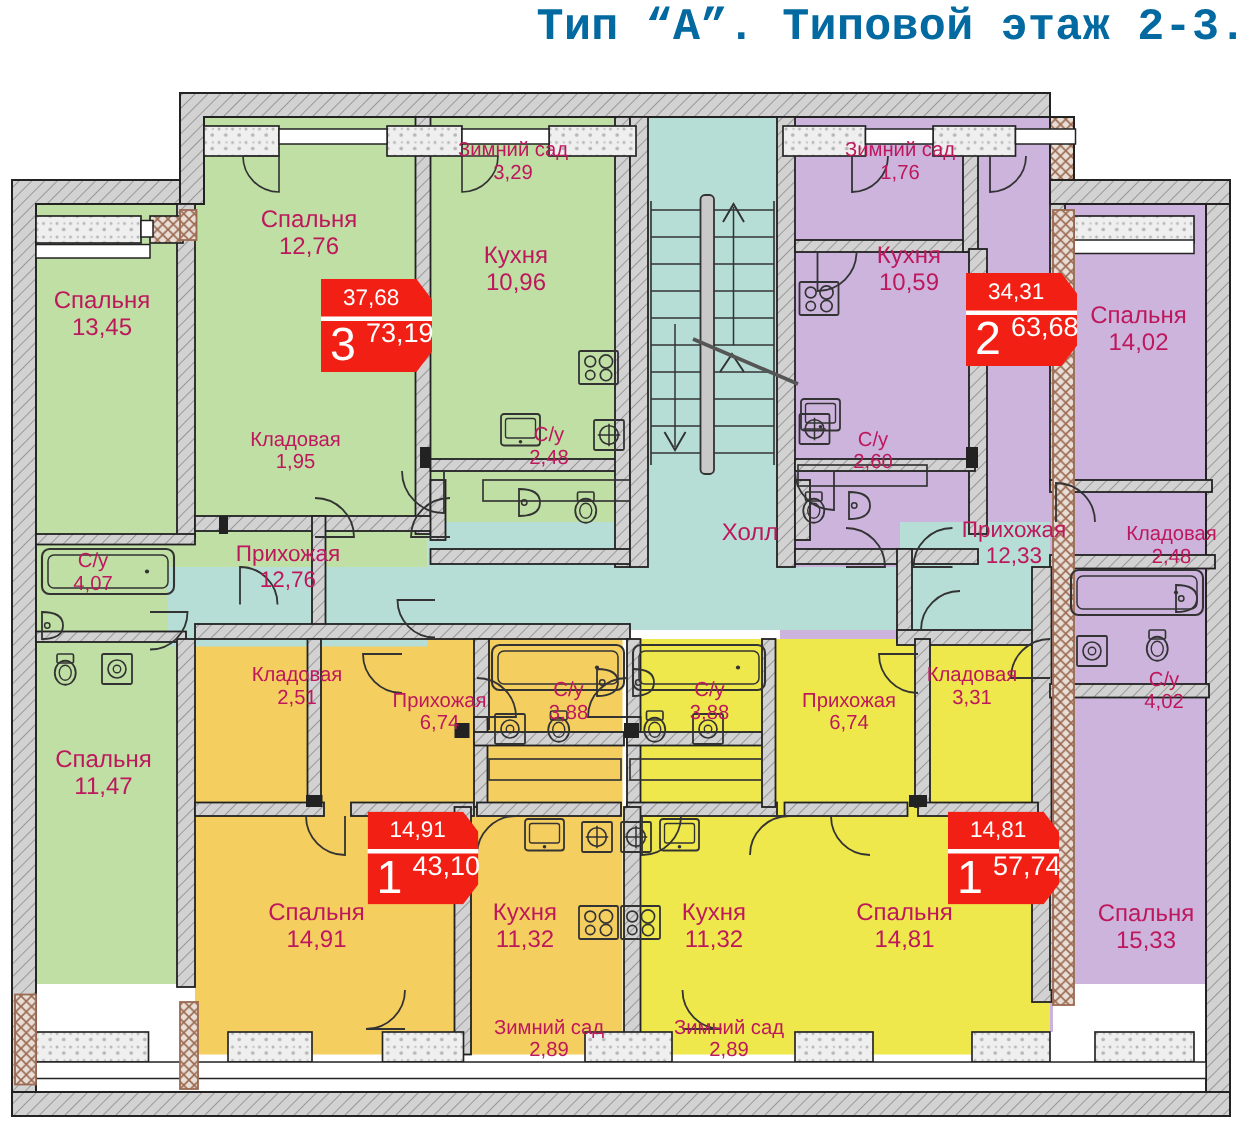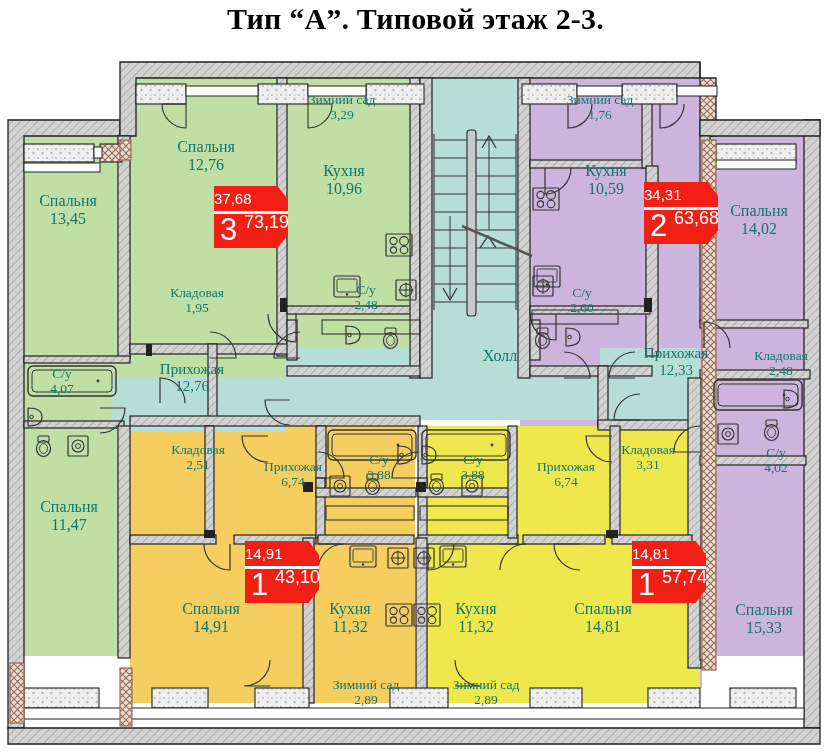--- a/index.html
+++ b/index.html
@@ -1,34 +1,34 @@
 <!DOCTYPE html>
 <html><head>
 <meta charset="utf-8">
 <title>Floor Plan</title>
 <style>
   html,body{margin:0;padding:0;background:#ffffff;}
   body{font-family:"Liberation Sans","DejaVu Sans",sans-serif;}
   #stage{position:relative;width:831px;height:755px;background:#ffffff;overflow:hidden;}
 
   #title{
-    position:absolute;left:0;top:2px;width:831px;text-align:center;
-    color:#000000;font-size:30px;font-weight:700;letter-spacing:.2px;
-    font-family:Liberation Serif, serif;
+    position:absolute;left:0;top:2px;width:831px;text-align:right;
+    color:#0369a1;font-size:30px;font-weight:700;letter-spacing:.2px;
+    font-family:Liberation Mono, monospace;
   }
 
   
   #plan{position:absolute;left:0;top:48px;width:831px;height:707px;}
   #plan svg{display:block;}
 
   
   .rlabel{
-    position:absolute;text-align:center;color:#0f766e;
+    position:absolute;text-align:center;color:#be185d;
     font-size:15px;line-height:17px;white-space:nowrap;
-    font-family:Liberation Serif, serif;
+    font-family:Liberation Sans, sans-serif;
     pointer-events:none;
   }
   .rlabel .nm{display:block;}
   .rlabel .ar{display:block;}
   .rlabel.sm{font-size:13.5px;line-height:15px;}
   .rlabel.big{font-size:16px;line-height:18px;}
 
   
   .badge{
     position:absolute;width:74px;height:62px;
@@ -36,21 +36,21 @@
   }
   .badge .shape{
     position:absolute;inset:0;background:#f21f14;
     clip-path:polygon(0% 0%, 86% 0%, 100% 22%, 100% 78%, 86% 100%, 0% 100%);
   }
   .badge .divider{
     position:absolute;left:0;right:0;top:25px;height:3px;background:#ffffff;
   }
   .badge .top{
     position:absolute;left:0;right:7px;top:2px;height:22px;
-    color:#fff;font-size:15px;line-height:22px;
+    color:#fff;font-size:15px;line-height:22px;text-align:center;
     font-family:"Liberation Sans","DejaVu Sans",sans-serif;
   }
   .badge .rooms{
     position:absolute;left:6px;top:27px;color:#fff;font-size:31px;line-height:33px;
     font-weight:400;font-family:"Liberation Sans","DejaVu Sans",sans-serif;
   }
   .badge .total{
     position:absolute;left:30px;top:27px;color:#fff;font-size:18px;line-height:18px;
     font-family:"Liberation Sans","DejaVu Sans",sans-serif;
   }

